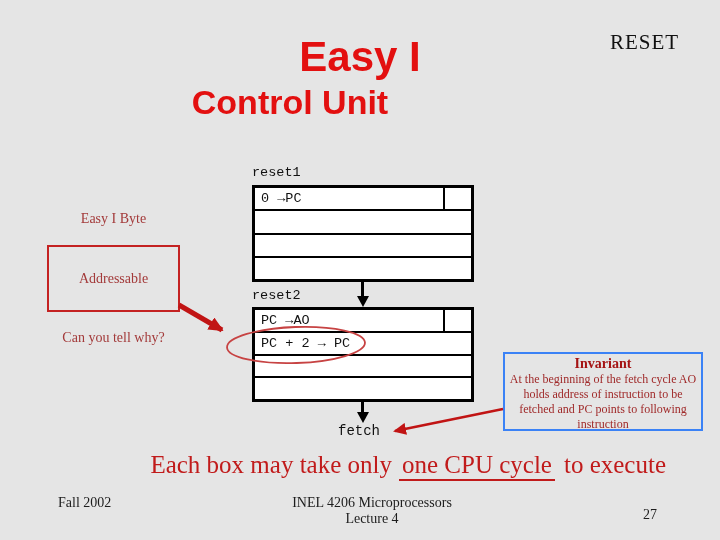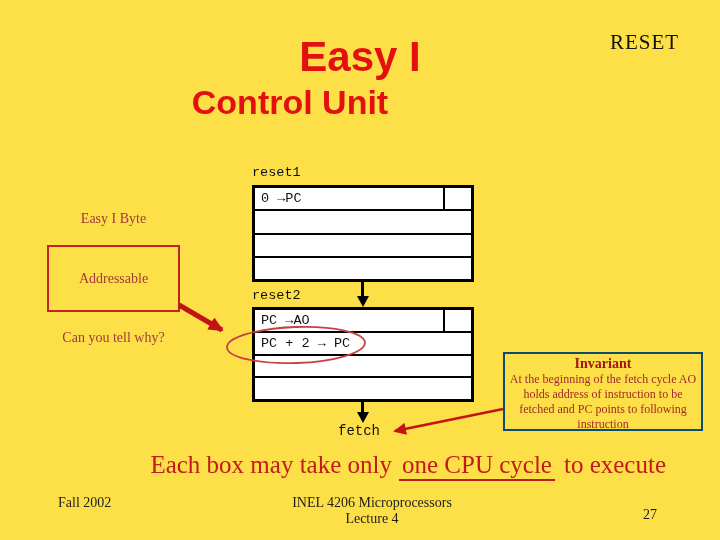--- a/index.html
+++ b/index.html
@@ -1,17 +1,17 @@
 <!DOCTYPE html>
 <html><head>
 <meta charset="utf-8">
 <style>
   html,body{margin:0;padding:0;background:#888;}
   .slide{
-    position:relative;width:720px;height:540px;background:#fde047;
+    position:relative;width:720px;height:540px;background:#e5e5e5;
     overflow:hidden;font-family:"Liberation Serif",serif;
   }
   
   .title-main{
     position:absolute;top:36px;left:0;width:720px;text-align:center;
     font-family:"Liberation Sans",sans-serif;font-weight:bold;
     font-size:42px;line-height:1;color:#e31010;
   }
   .title-sub{
     position:absolute;top:85px;left:0;width:580px;text-align:center;
@@ -57,21 +57,21 @@
   .fetch-label{position:absolute;left:338px;top:423px;font-size:14px;}
   
   .byte-box{
     position:absolute;left:47px;top:245px;width:133px;height:67px;
     border:2px solid #c42222;box-sizing:border-box;
     display:flex;flex-direction:column;justify-content:center;
     text-align:center;color:#a33a3a;font-size:14px;line-height:1.42;gap:40px;
   }
   .invariant-box{
     position:absolute;left:503px;top:352px;width:200px;height:79px;
-    border:2px solid #0c4a6e;box-sizing:border-box;
+    border:2px solid #3b82f6;box-sizing:border-box;
     text-align:center;color:#a02a2a;padding:2px 4px;
   }
   .invariant-title{font-weight:bold;font-size:14px;color:#a51414;line-height:1.15;}
   .invariant-body{font-size:12px;line-height:1.25;}
   .red-overlay{position:absolute;left:0;top:0;pointer-events:none;}
   
   .bottom-note{
     position:absolute;top:451px;left:0;width:666px;text-align:right;
     font-size:25px;color:#c11b1b;line-height:1.1;
   }

